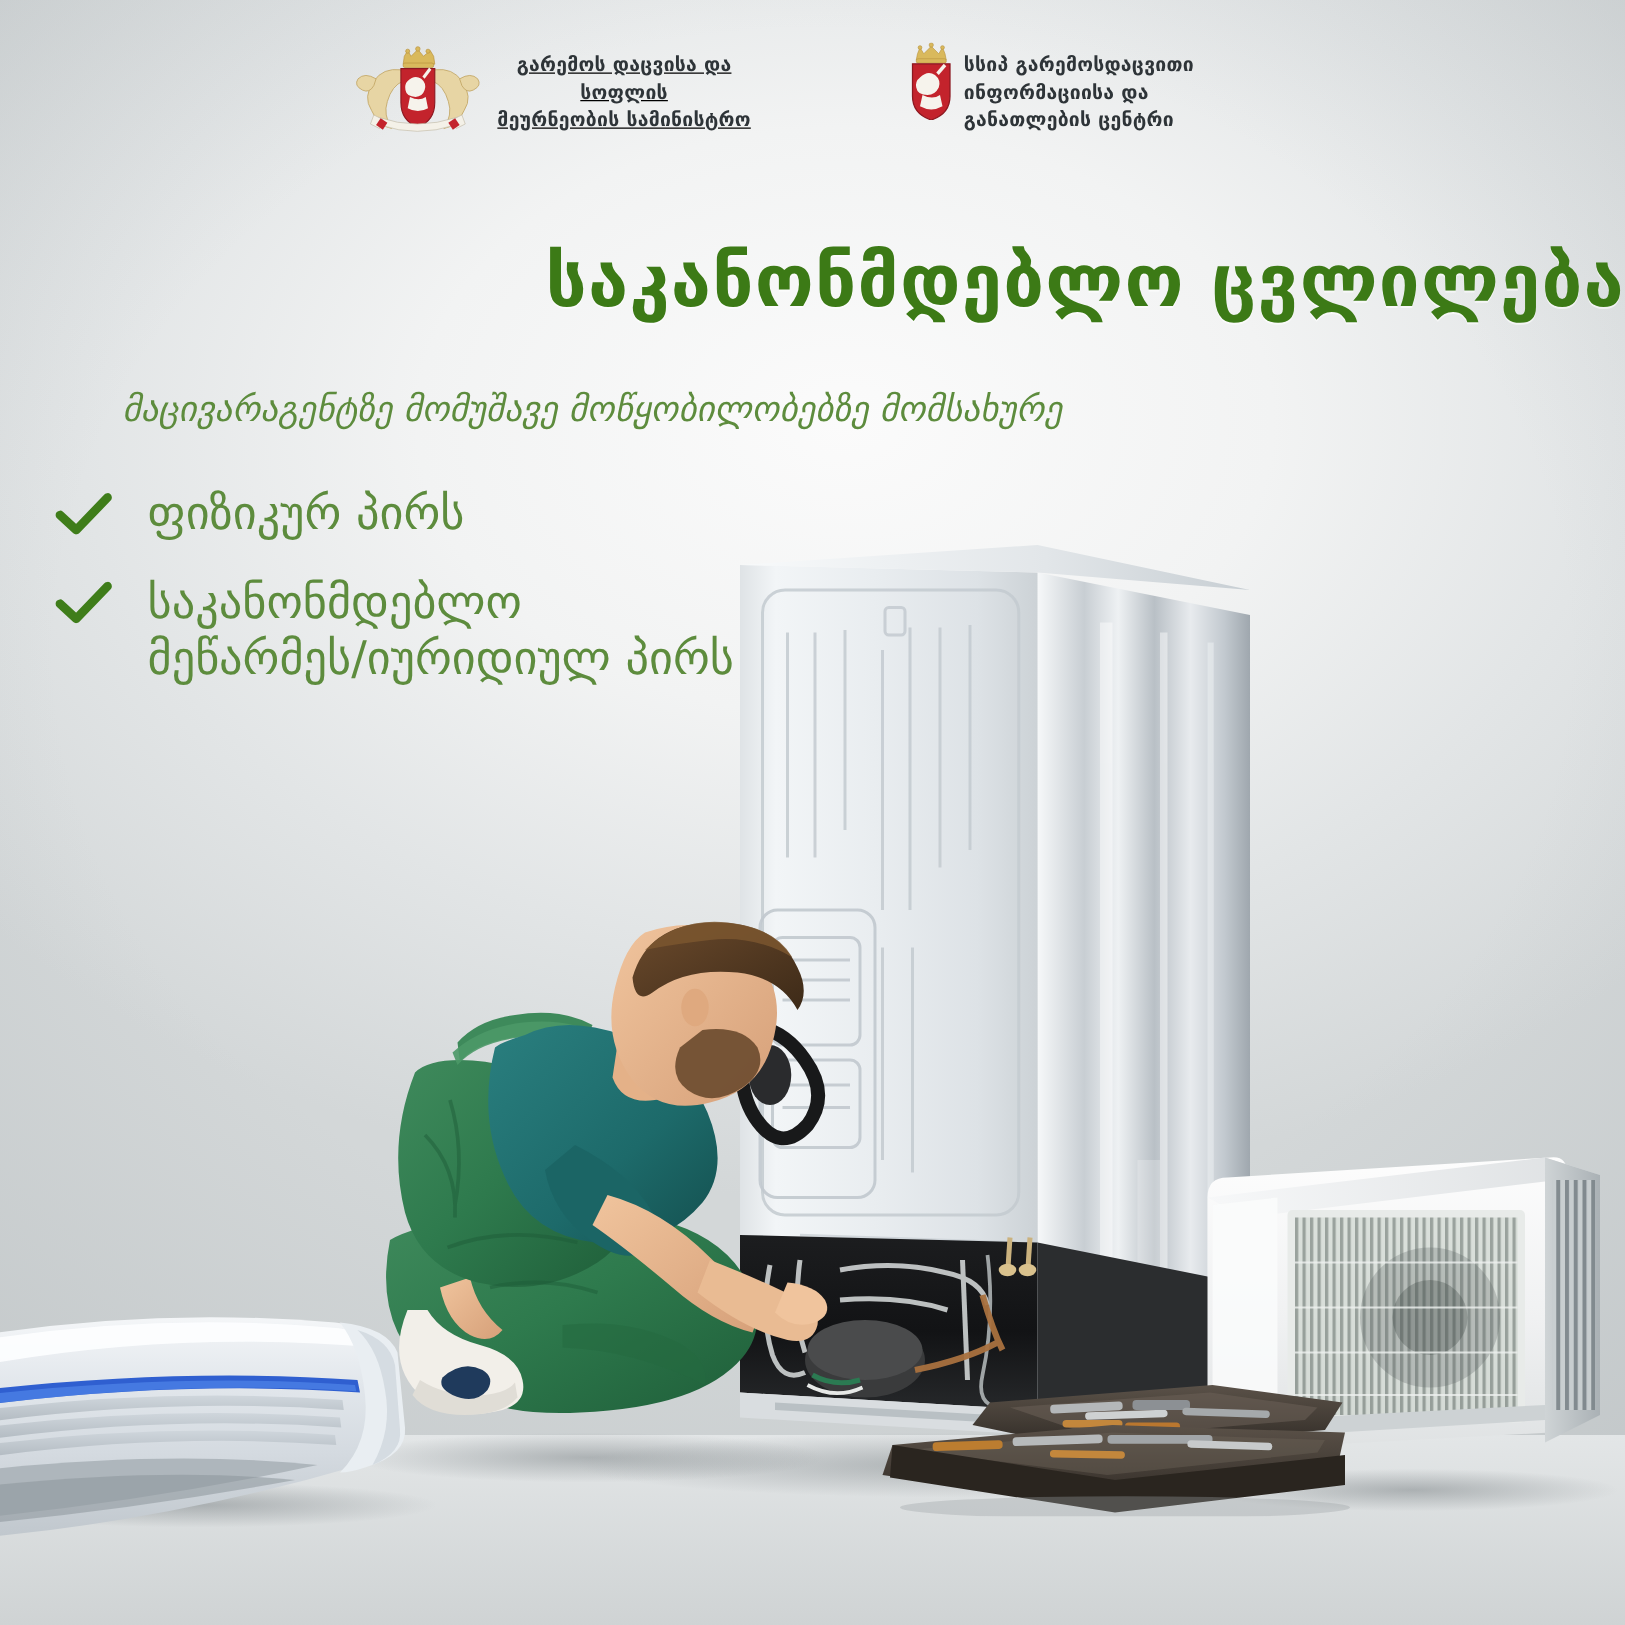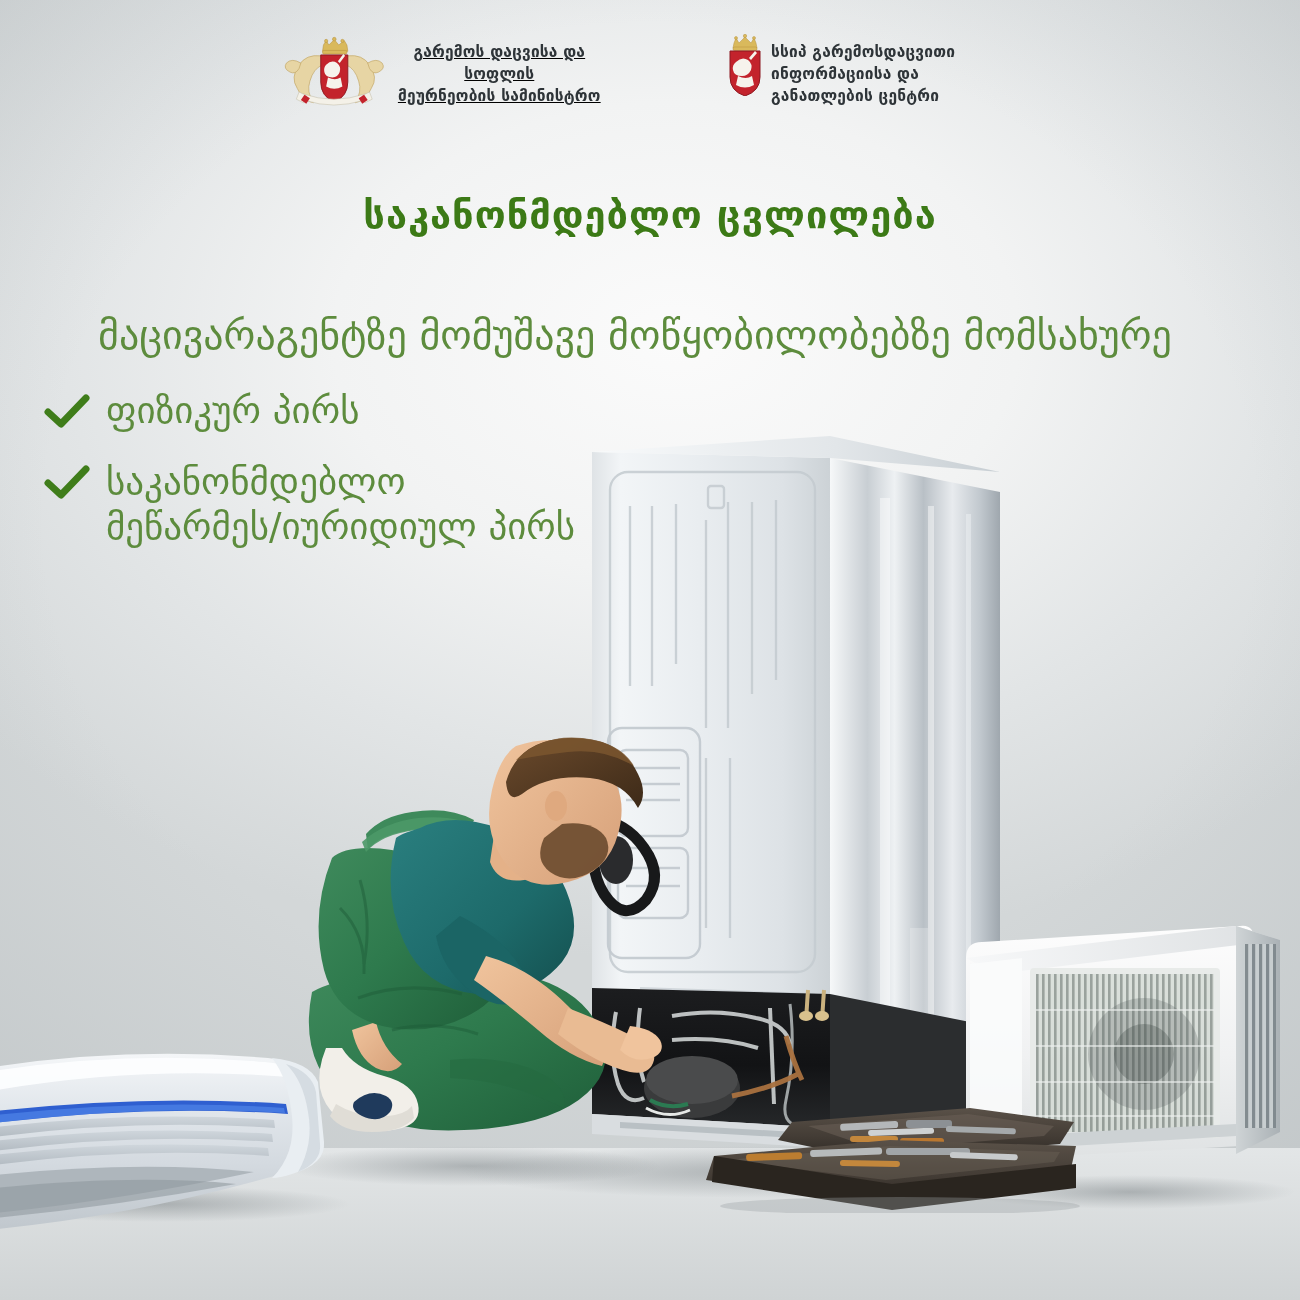--- a/index.html
+++ b/index.html
@@ -43,46 +43,47 @@
     font-family:"DejaVu Sans","Liberation Sans",sans-serif;
     font-size:15.5px; line-height:1.42; font-weight:700;
     color:#2e3438; text-align:center; letter-spacing:.2px;
     white-space:pre-line;
   }
   .logo-block.center .logo-caption{ text-align:left; font-size:15.5px; }
 
   
   .headline{
     position:absolute; top:196px; left:0; width:1300px;
-    text-align:center; z-index:8;
+    text-align:right; z-index:8;
     font-family:"DejaVu Sans","Liberation Sans",sans-serif;
     font-weight:700;
-    font-size:38px; line-height:1;
+    font-size:58px; line-height:1;
     color:#3c7a16;
     letter-spacing:1px;
     text-shadow:0 1px 0 rgba(255,255,255,.6);
   }
 
   
   .subhead{
     position:absolute; top:312px; left:98px; width:1120px;
     font-family:"DejaVu Sans","Liberation Sans",sans-serif;
     font-weight:400;
-    font-size:40px; line-height:1.15;
+    font-size:28px; line-height:1.15;
     color:#5d8c3d;
     z-index:8;
     white-space:nowrap;
+    font-style:italic;
   }
 
   
   .bullets{
     position:absolute; top:388px; left:44px; width:620px; z-index:8;
   }
   .bullet-row{
-    display:flex; align-items:flex-start; gap:16px;
+    display:flex; align-items:flex-start; gap:28px;
     margin-bottom:26px;
   }
   .check-icon{ flex:0 0 auto; margin-top:6px; }
   .bullet-text{
     font-family:"DejaVu Sans","Liberation Sans",sans-serif;
     font-weight:400;
     font-size:37px; line-height:1.22;
     color:#5d8c3d;
     white-space:pre-line;
   }

